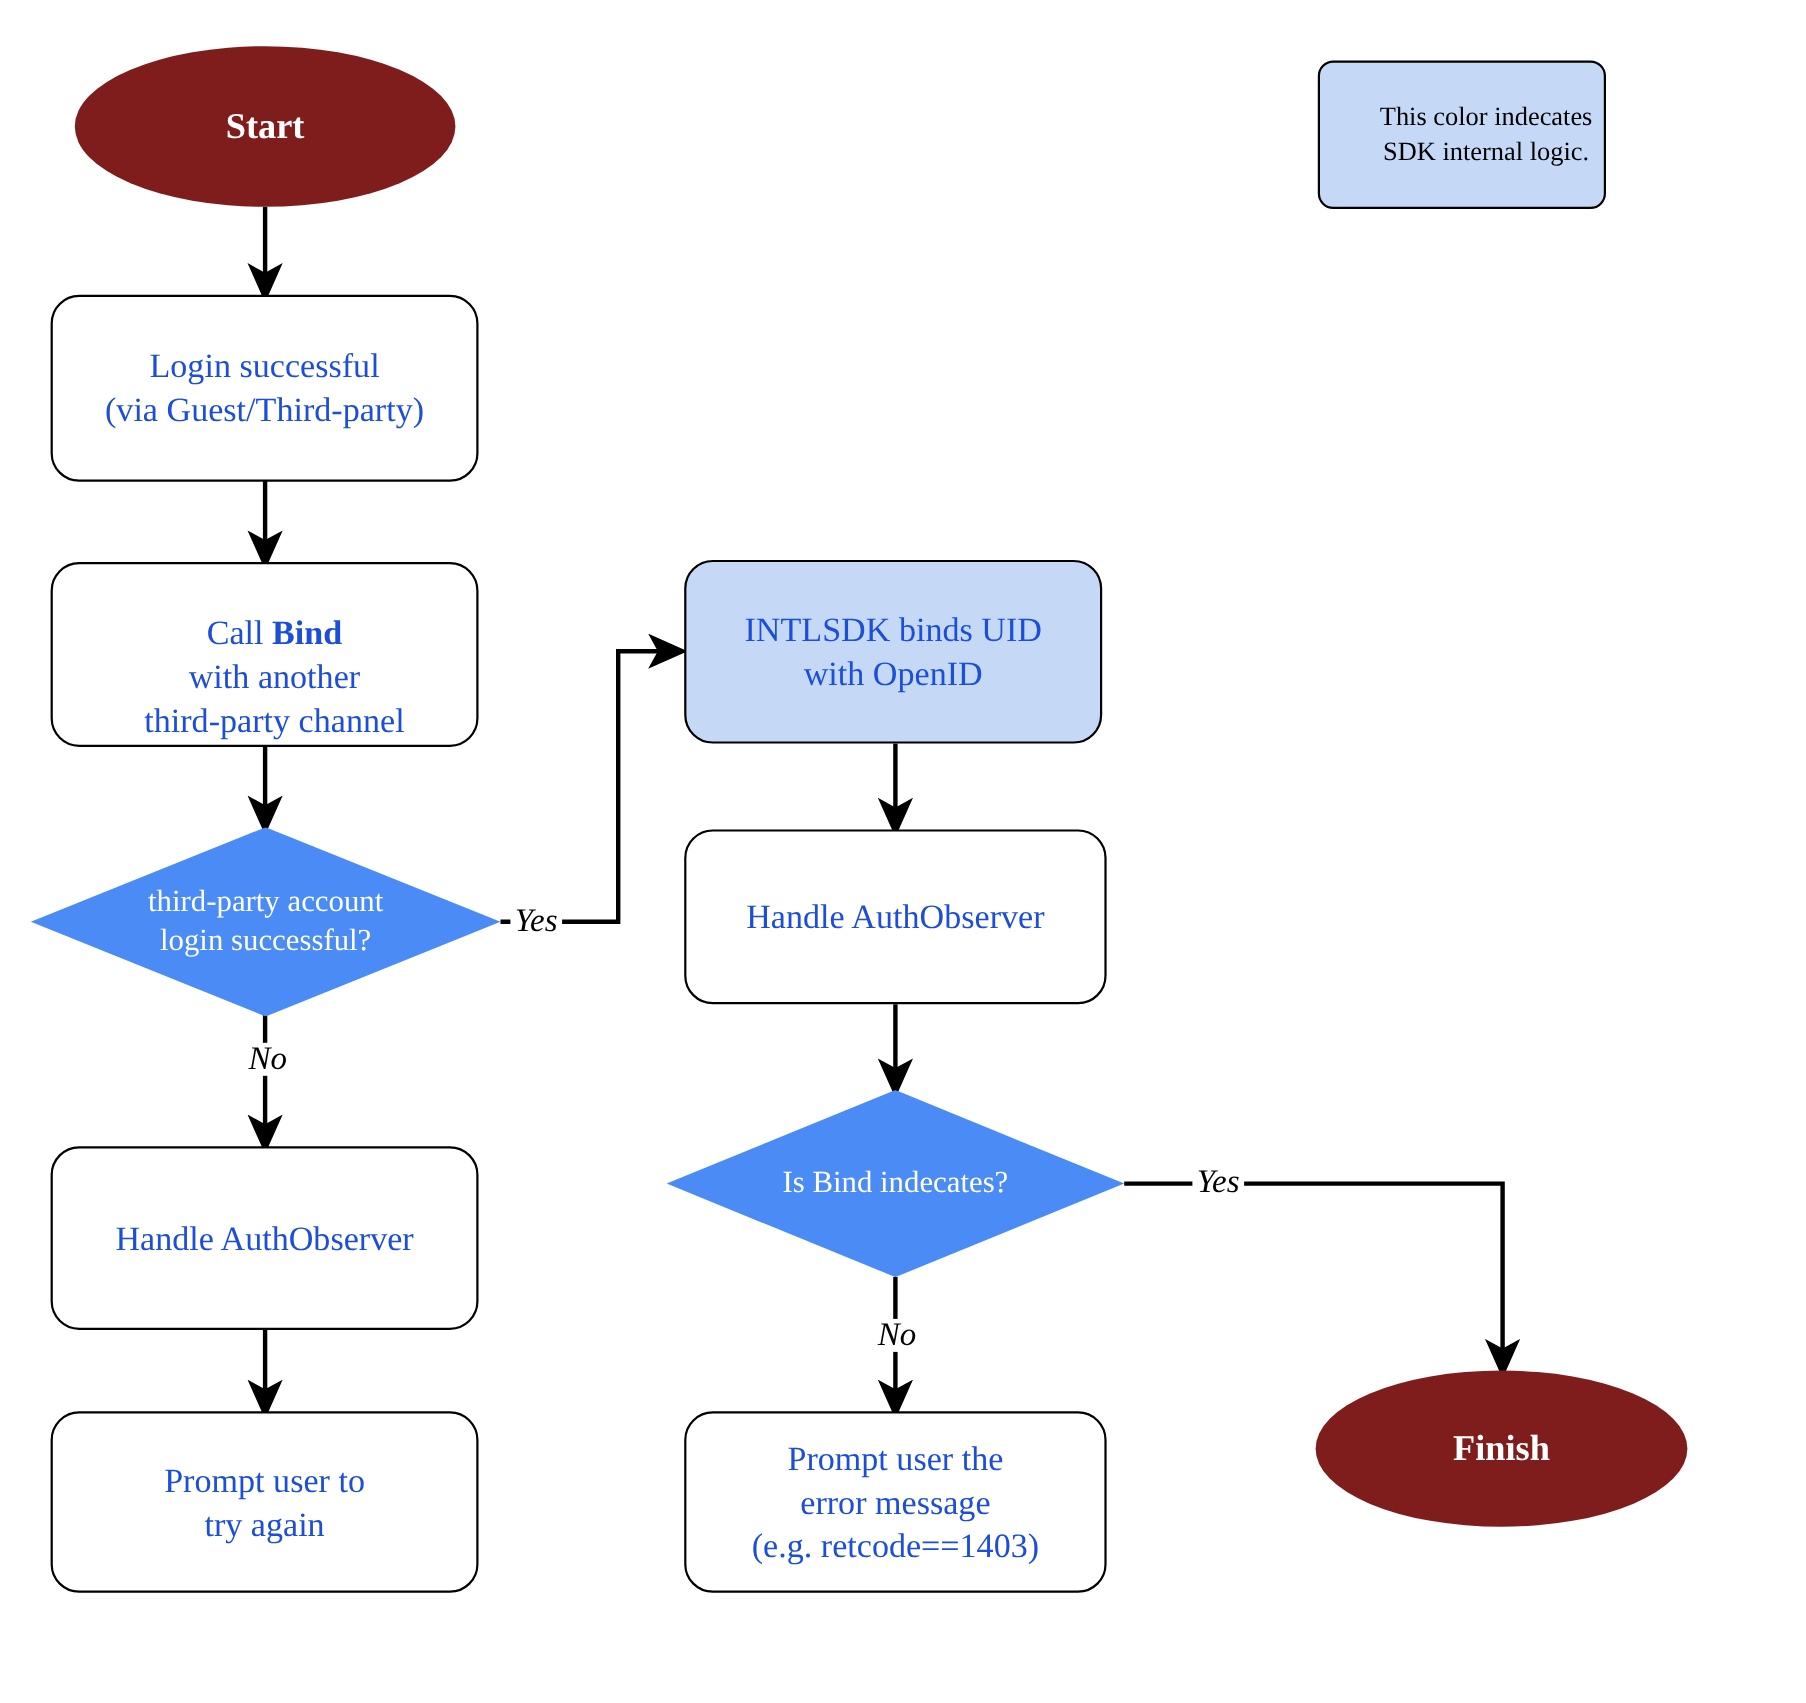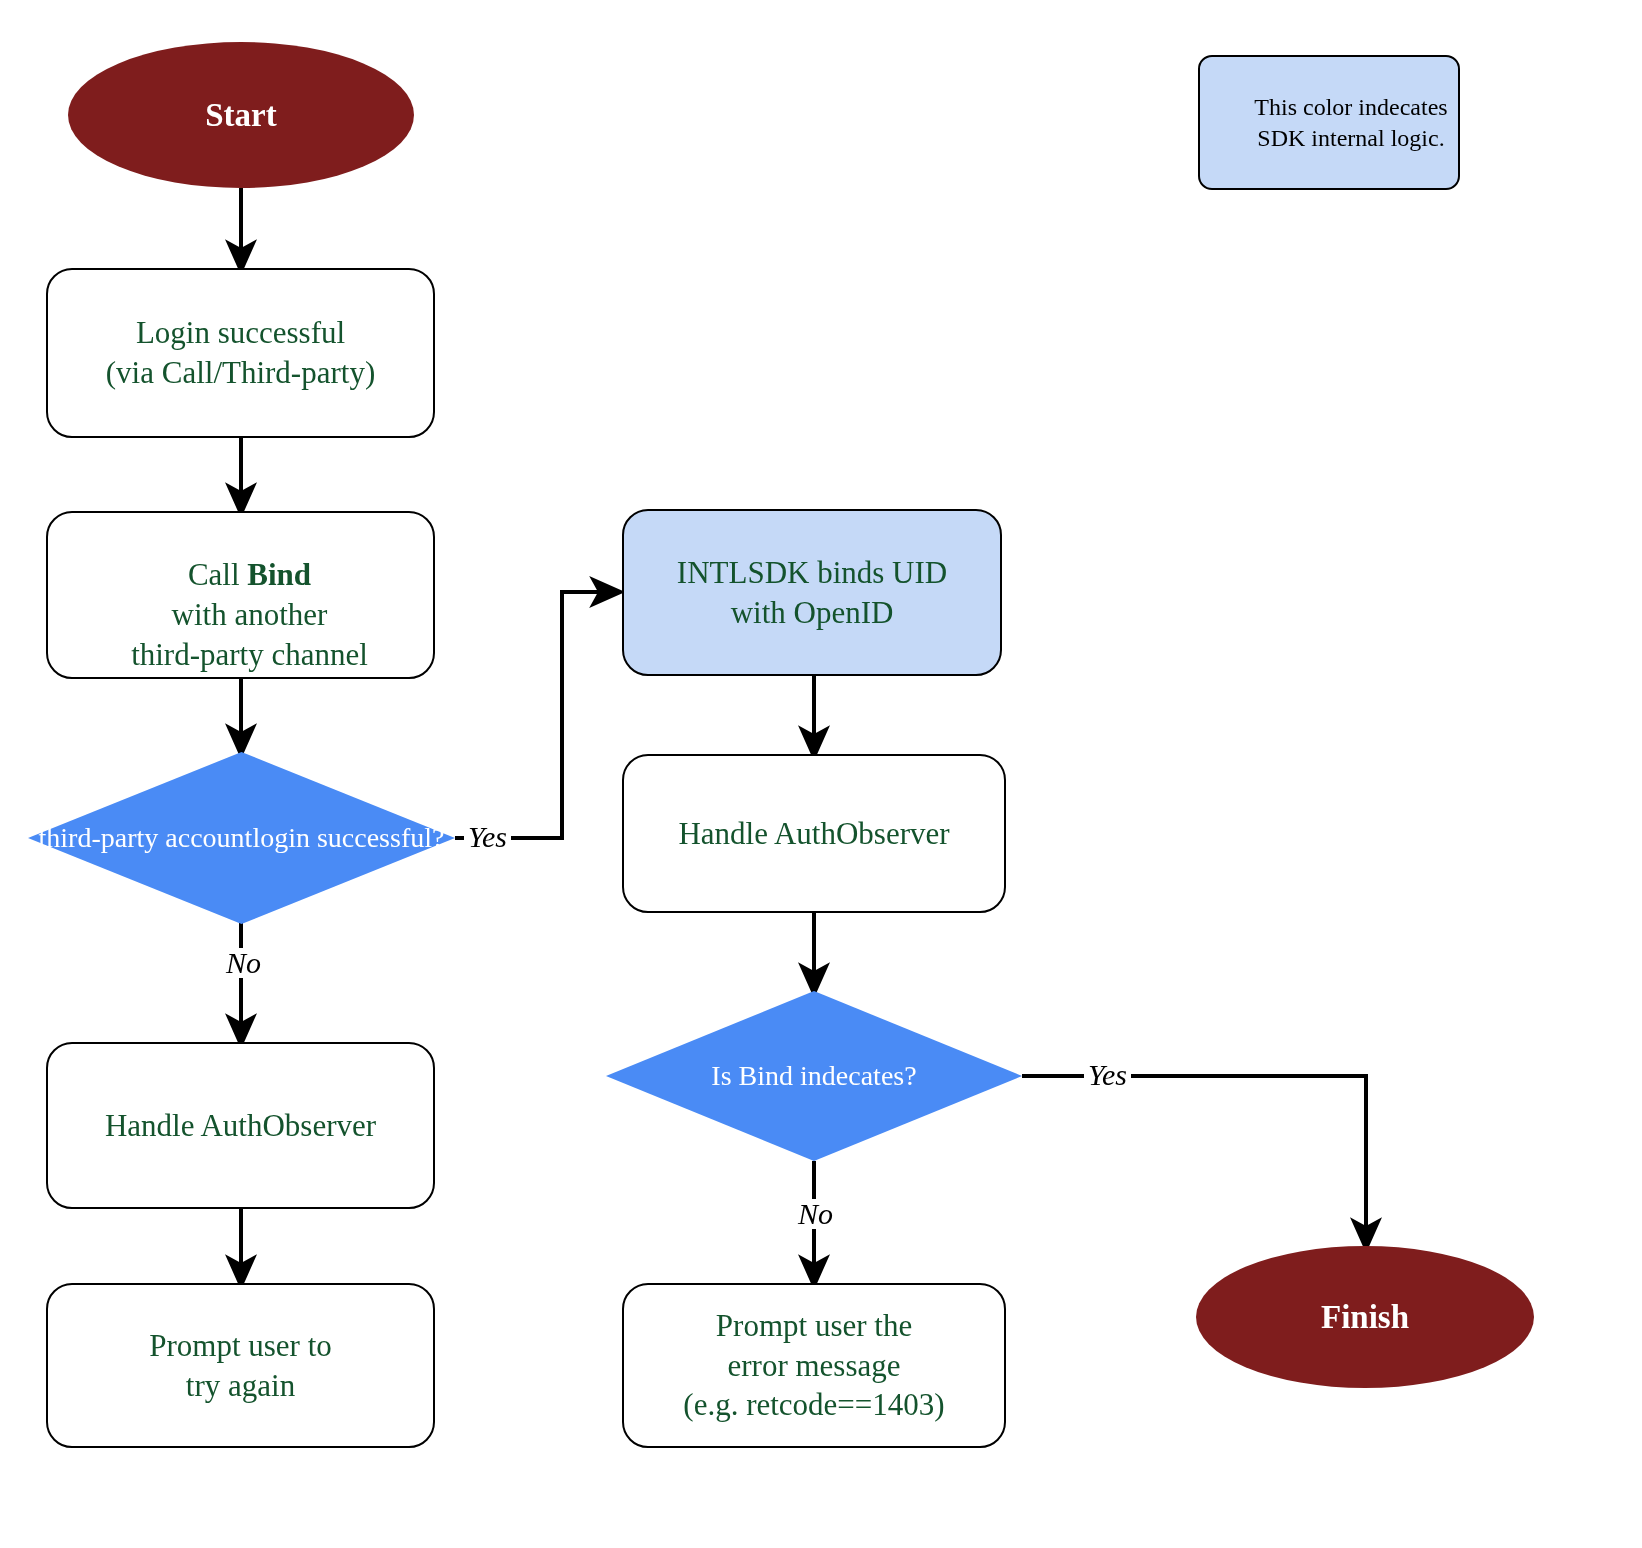--- a/index.html
+++ b/index.html
@@ -45,21 +45,21 @@
     color: #ffffff;
     font-weight: bold;
     font-size: 33px;
   }
 
   
   .process {
     border: 2.5px solid #000000;
     border-radius: 26px;
     background: #ffffff;
-    color: #14532d;
+    color: #1d4ed8;
     font-size: 31px;
   }
   .process.sdk {
     background: #c5d9f7;
   }
 
   
   .legend {
     border: 2.5px solid #000000;
     border-radius: 14px;
@@ -141,32 +141,32 @@
     <span class="txt">Start</span>
   </div>
 
   <div class="node legend" style="left:1198px; top:55px; width:262px; height:135px; flex-direction:column;">
     <span class="txt">This color indecates</span>
     <span class="txt">SDK internal logic.</span>
   </div>
 
   <div class="node process" style="left:46px; top:268px; width:389px; height:170px; flex-direction:column;">
     <span class="txt">Login successful</span>
-    <span class="txt">(via Call/Third-party)</span>
+    <span class="txt">(via Guest/Third-party)</span>
   </div>
 
   <div class="node process" style="left:46px; top:511px; width:389px; height:168px; flex-direction:column;padding-left:18px;">
     <span class="txt">
       <span>Call </span><span class="bold-inline">Bind</span>
     </span>
     <span class="txt">with another</span>
     <span class="txt">third-party channel</span>
   </div>
 
-  <div class="node decision" style="left:28px; top:752px; width:427px; height:172px; flex-direction:row;">
+  <div class="node decision" style="left:28px; top:752px; width:427px; height:172px; flex-direction:column;">
     <div class="diamond-shape"></div>
     <span class="txt">third-party account</span>
     <span class="txt">login successful?</span>
   </div>
 
   <div class="edge-label" style="left:464px; top:822px;">Yes</div>
 
   <div class="edge-label" style="left:222px; top:948px;">No</div>
 
   <div class="node process sdk" style="left:622px; top:509px; width:380px; height:167px; flex-direction:column;">

